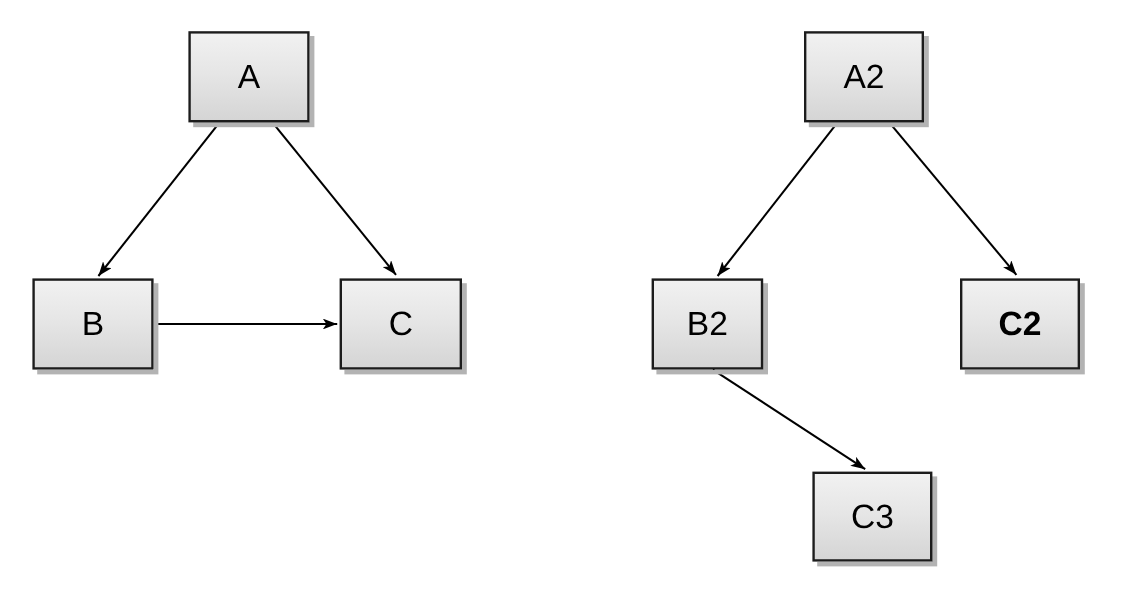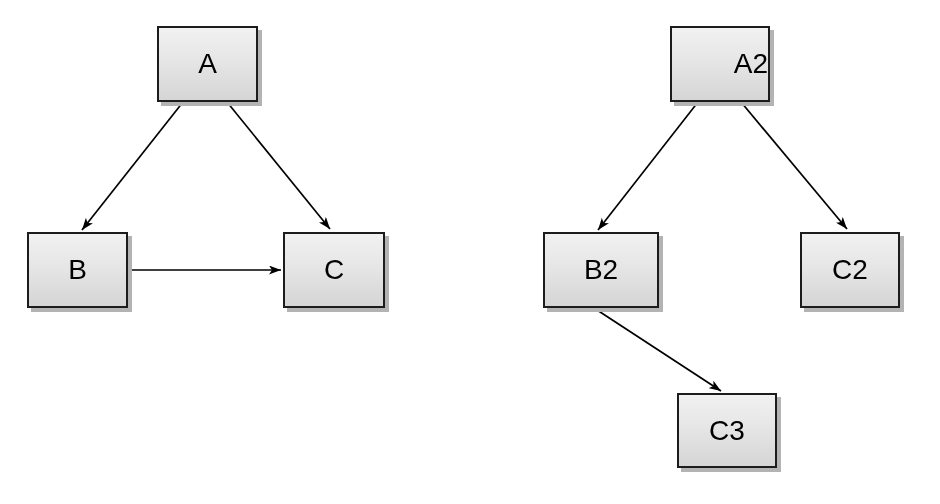--- a/index.html
+++ b/index.html
@@ -68,26 +68,26 @@
   <div class="node" style="left:157px; top:26px; width:101px; height:76px;">
     <span class="node-label">A</span>
   </div>
   <div class="node" style="left:27px; top:232px; width:101px; height:76px;">
     <span class="node-label">B</span>
   </div>
   <div class="node" style="left:283px; top:232px; width:102px; height:76px;">
     <span class="node-label">C</span>
   </div>
 
-  <div class="node" style="left:670px; top:26px; width:100px; height:76px;justify-content:flex-end;">
+  <div class="node" style="left:670px; top:26px; width:100px; height:76px;">
     <span class="node-label">A2</span>
   </div>
-  <div class="node" style="left:543px; top:232px; width:116px; height:76px;">
+  <div class="node" style="left:543px; top:232px; width:93px; height:76px;">
     <span class="node-label">B2</span>
   </div>
-  <div class="node" style="left:800px; top:232px; width:100px; height:76px;">
+  <div class="node" style="left:800px; top:232px; width:100px; height:76px;font-weight:bold;">
     <span class="node-label">C2</span>
   </div>
   <div class="node" style="left:677px; top:393px; width:100px; height:75px;text-align:right;">
     <span class="node-label">C3</span>
   </div>
 
 </div>
 
 </body></html>

